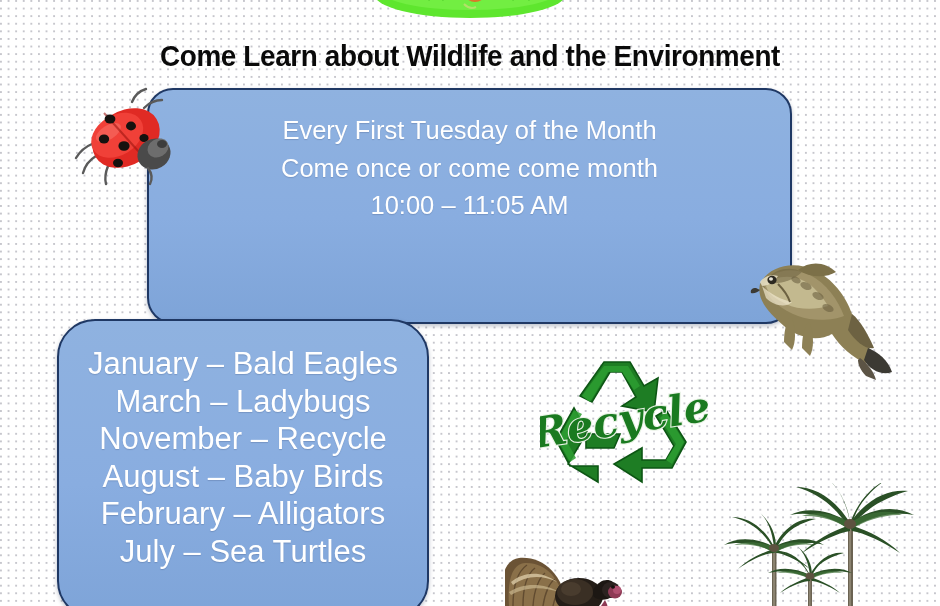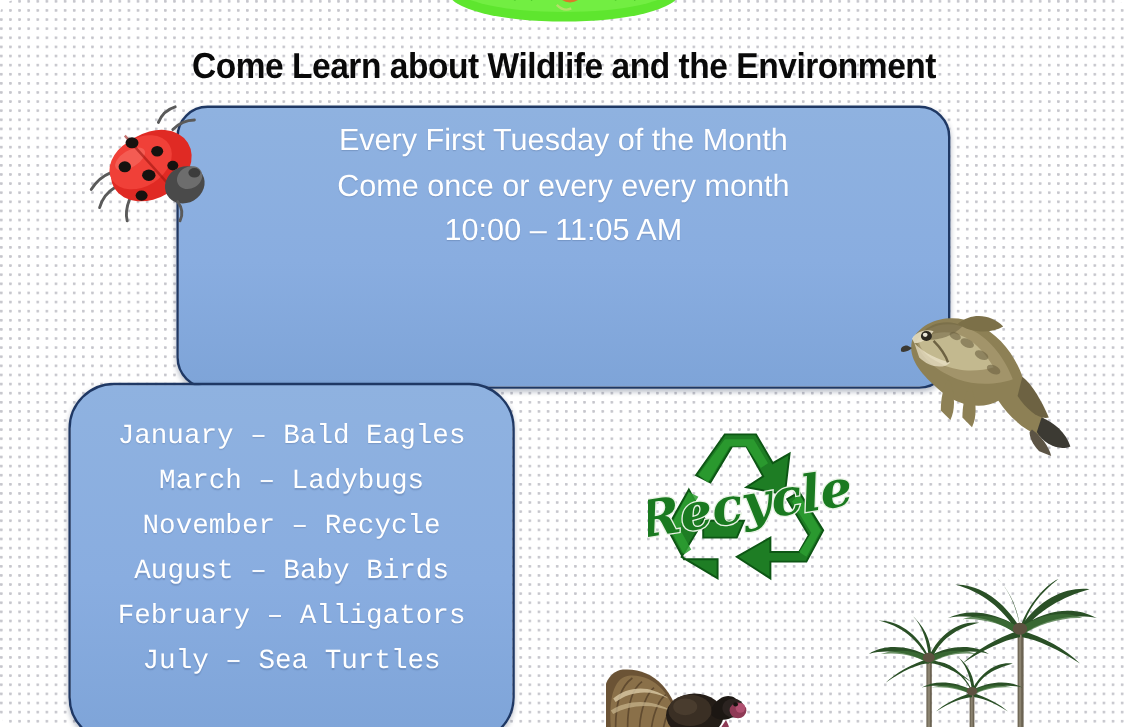--- a/index.html
+++ b/index.html
@@ -16,21 +16,20 @@
   #poster {
     position: relative;
     width: 940px;
     height: 606px;
     overflow: hidden;
     background-color: #ffffff;
     background-image:
       radial-gradient(circle at 1.1px 1.1px, rgba(120,120,135,0.42) 1.0px, rgba(255,255,255,0) 1.3px);
     background-size: 7.6px 7.6px;
     background-position: 0 0;
-    border-radius: 13px;
   }
   
   .poster-title {
     position: absolute;
     left: 0;
     top: 38px;
     width: 940px;
     text-align: center;
     font-family: "Liberation Sans", sans-serif;
     font-weight: bold;
@@ -49,21 +48,21 @@
     border: 2px solid #1f3864;
     box-sizing: border-box;
     box-shadow: 0 2px 4px rgba(30,45,80,0.30);
   }
   #info-panel {
     left: 147px;
     top: 88px;
     width: 645px;
     height: 236px;
     border-radius: 26px;
-    padding-top: 9px;
+    padding-top: 22px;
     z-index: 4;
   }
   #months-panel {
     left: 57px;
     top: 319px;
     width: 372px;
     height: 300px;
     border-radius: 38px;
     padding-top: 24px;
     z-index: 4;
@@ -71,23 +70,22 @@
   .panel-line {
     text-align: center;
     font-family: "Liberation Sans", sans-serif;
     font-size: 25.5px;
     line-height: 37.5px;
     color: #ffffff;
     white-space: nowrap;
     text-shadow: 0 1px 1px rgba(40,60,100,0.22);
   }
   #months-panel .panel-line {
-    font-size: 23px;
+    font-size: 31px;
     line-height: 37.6px;
-    font-family: Liberation Mono, monospace;
   }
   
   #grass-clip {
     position: absolute;
     left: 372px;
     top: -30px;
     width: 196px;
     height: 52px;
     z-index: 2;
   }
@@ -152,21 +150,21 @@
       <ellipse cx="103" cy="24" rx="10" ry="8" fill="#d9792a"></ellipse>
       <ellipse cx="103" cy="22" rx="7" ry="5" fill="#ef9a3a"></ellipse>
       <path d="M92 34 q6 6 12 3" fill="none" stroke="#b4e06a" stroke-width="2"></path>
     </svg>
   </div>
 
   <div class="poster-title">Come Learn about Wildlife and the Environment</div>
 
   <div id="info-panel" class="blue-panel">
     <div class="panel-line">Every First Tuesday of the Month</div>
-    <div class="panel-line">Come once or every every month</div>
+    <div class="panel-line">Come once or come come month</div>
     <div class="panel-line">10:00 – 11:05 AM</div>
   </div>
 
   <div id="months-panel" class="blue-panel">
     <div class="panel-line">January – Bald Eagles</div>
     <div class="panel-line">March – Ladybugs</div>
     <div class="panel-line">November – Recycle</div>
     <div class="panel-line">August – Baby Birds</div>
     <div class="panel-line">February – Alligators</div>
     <div class="panel-line">July – Sea Turtles</div>

